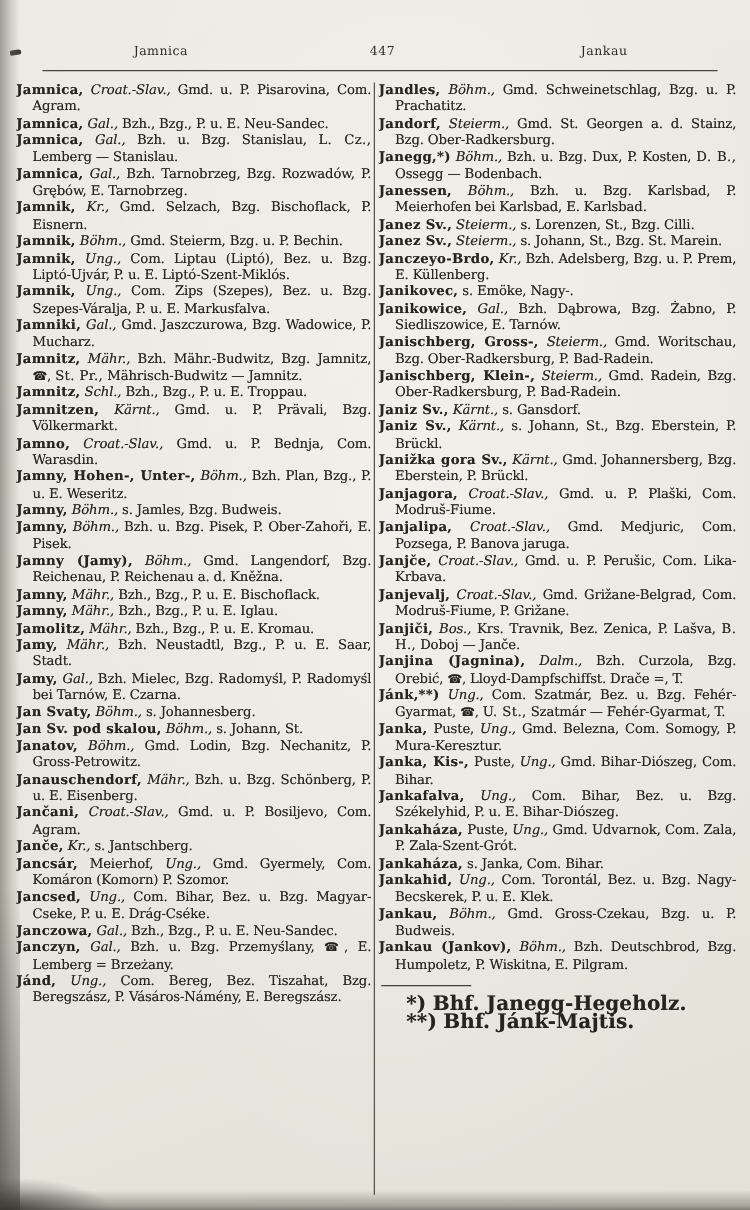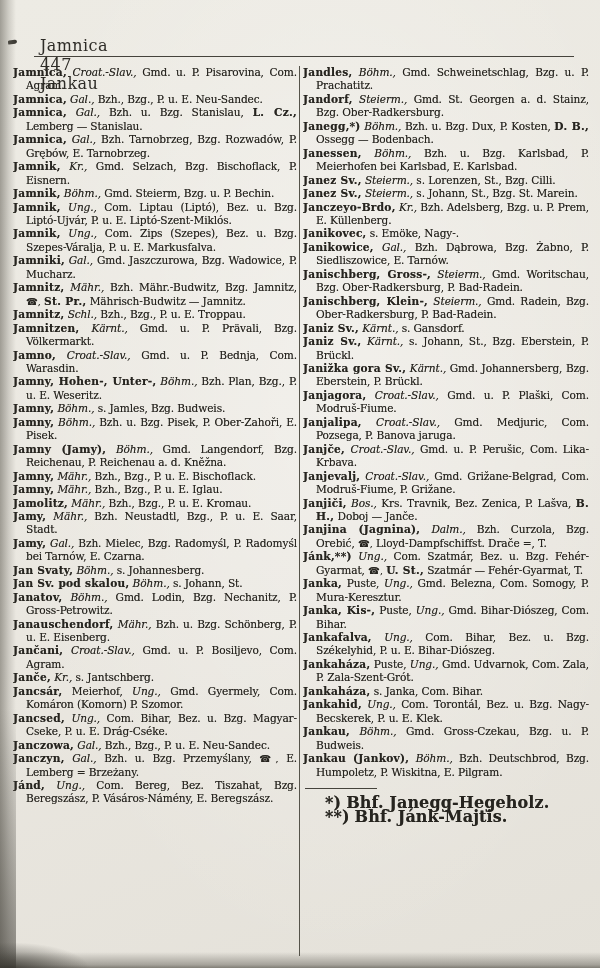--- a/index.html
+++ b/index.html
@@ -36,21 +36,21 @@
     pointer-events:none;
   }
   .artifact{
     position:absolute;left:8px;top:40px;width:9px;height:4px;
     background:#3c3a34;border-radius:2px 3px 3px 1px;transform:rotate(-8deg);
     pointer-events:none;
   }
   .header{
     position:absolute;top:36px;left:40px;right:28px;height:16px;
     display:flex;align-items:baseline;
-    font-size:16px;color:#2e2c27;letter-spacing:.4px;flex-direction:column;
+    font-size:10px;color:#2e2c27;letter-spacing:.4px;
   }
   .header span{flex:1;text-align:center;}
   .header-rule{
     position:absolute;top:56px;left:34px;right:26px;height:0;
     border-top:1.3px solid #45433c;
   }
   .columns{
     position:absolute;top:66px;left:13px;right:9px;bottom:12px;
     display:flex;
   }
@@ -62,21 +62,21 @@
   }
   .col.right{width:286px;}
   .divider{
     width:1px;background:#55534a;margin:0 3px 0 2px;flex:0 0 1px;
   }
   .entry{
     margin:0;padding-left:13px;text-indent:-13px;text-align:justify;
   }
   .seg-headword{font-weight:bold;letter-spacing:.25px;}
   .seg-region{font-style:italic;}
-  .seg-route{font-weight:bold;letter-spacing:.3px;margin-top:28px;}
+  .seg-route{font-weight:normal;letter-spacing:.3px;margin-top:28px;}
   .icon-sym{font-size:9.5px;letter-spacing:0;}
   .footnote-sep{
     border-top:1px solid #45433c;width:72px;margin:9px 0 7px 2px;
   }
   .footnote{
     margin:0 0 1px 0;padding-left:22px;font-size:16px;
     font-weight:600;letter-spacing:.1px;
   }
   .footnote .marker{font-weight:600;padding-right:5px;}
 </style>

